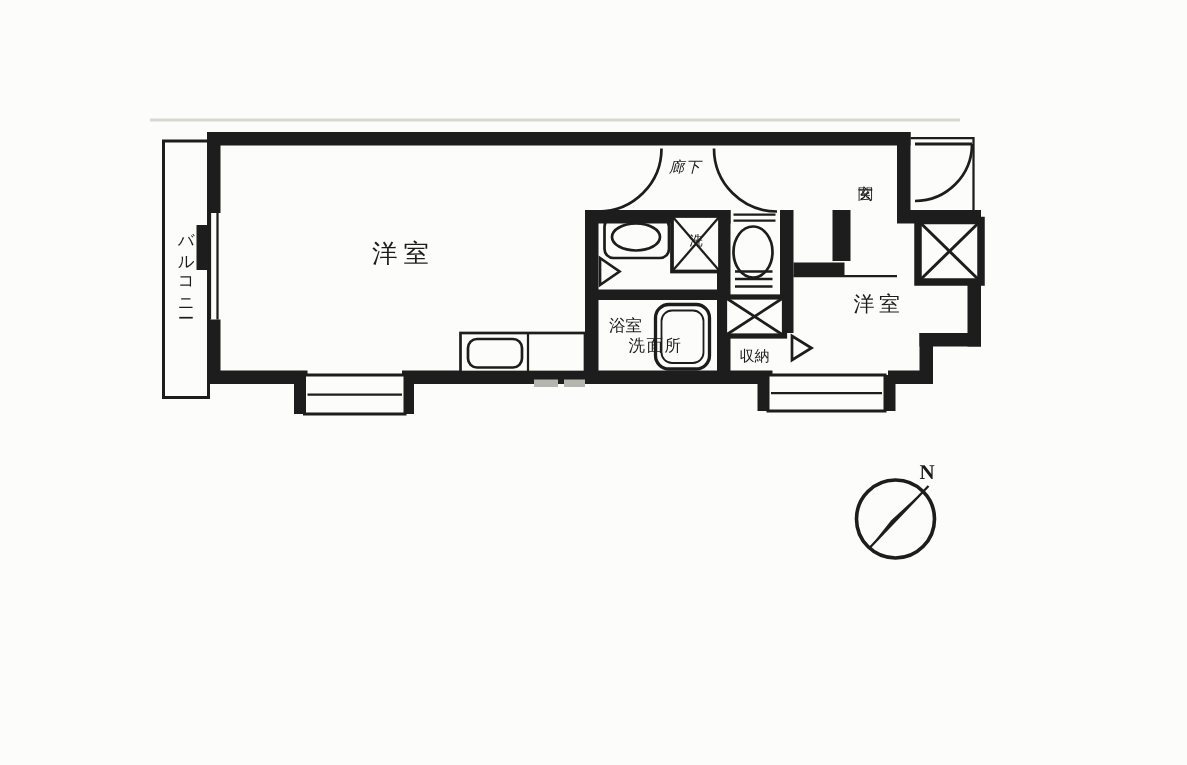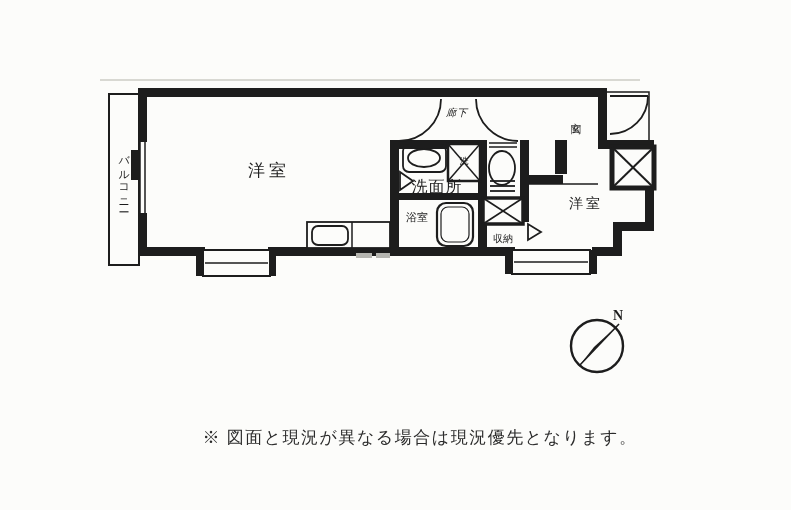--- a/index.html
+++ b/index.html
@@ -13,21 +13,21 @@
   .lbl{
     position:absolute;transform:translate(-50%,-50%);
     color:#1c1c1c;white-space:nowrap;line-height:1.1;
     font-family:"DejaVu Sans","Liberation Sans",sans-serif;
   }
   .vert{writing-mode:vertical-rl;text-orientation:upright;letter-spacing:2px;}
   .lbl-balcony{font-size:11px;}
   .lbl-room-large{font-size:17px;letter-spacing:4px;}
   .lbl-hallway{font-size:10px;letter-spacing:1px;font-style:italic;}
   .lbl-entrance{font-size:10px;}
-  .lbl-washroom{font-size:16px;letter-spacing:1px;}
+  .lbl-washroom{font-size:11px;letter-spacing:1px;margin-top:44px;}
   .lbl-bath{font-size:11px;}
   .lbl-washer{font-size:9px;}
   .lbl-storage{font-size:10px;}
   .lbl-room-right{font-size:14px;letter-spacing:3px;}
   .lbl-compass-n{font-size:14px;font-weight:bold;font-family:"Liberation Serif","DejaVu Serif",serif;}
   .lbl-disclaimer{
     font-size:17px;letter-spacing:1.5px;color:#2b2b2b;
     font-family:"Liberation Serif","DejaVu Serif",serif;
   }
 </style>
@@ -146,15 +146,14 @@
   <div class="lbl vert lbl-balcony" style="left:123px;top:178px;">バルコニー</div>
   <div class="lbl lbl-room-large" style="left:269px;top:170px;">洋室</div>
   <div class="lbl lbl-hallway" style="left:457px;top:112px;">廊下</div>
   <div class="lbl vert lbl-entrance" style="left:576px;top:117px;">玄関</div>
   <div class="lbl lbl-washroom" style="left:437px;top:187px;">洗面所</div>
   <div class="lbl lbl-bath" style="left:417px;top:218px;text-align:center;">浴室</div>
   <div class="lbl lbl-washer" style="left:464px;top:162px;">洗</div>
   <div class="lbl lbl-storage" style="left:503px;top:238px;">収納</div>
   <div class="lbl lbl-room-right" style="left:586px;top:204px;">洋室</div>
   <div class="lbl lbl-compass-n" style="left:618px;top:316px;">N</div>
-  <div class="lbl lbl-disclaimer" style="left:420px;top:438px;">※ 図面と現況が異なる場合は現況優先となります。</div>
 
 </div>
 
 </body></html>

